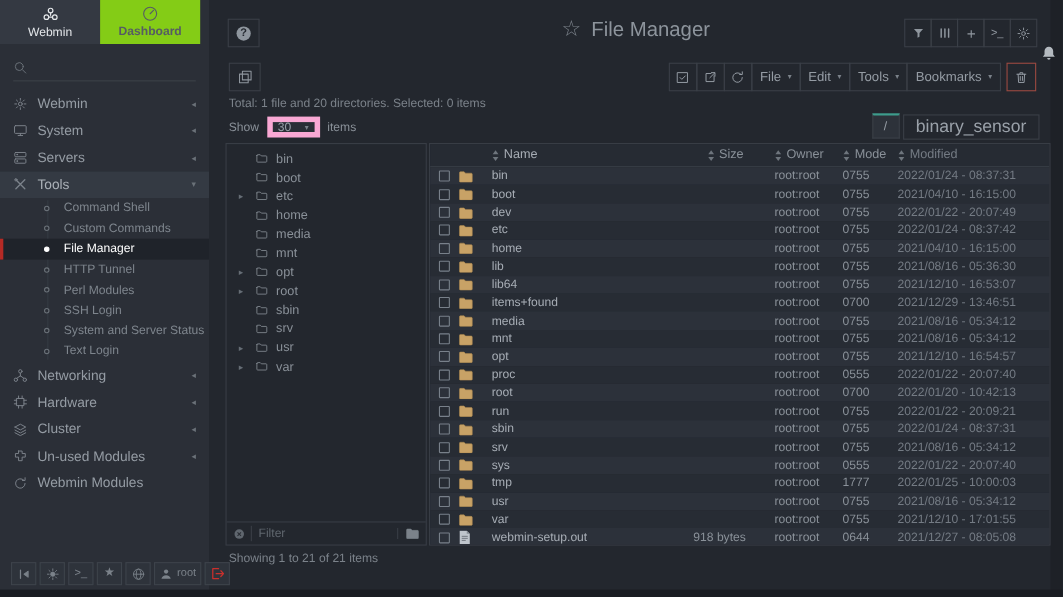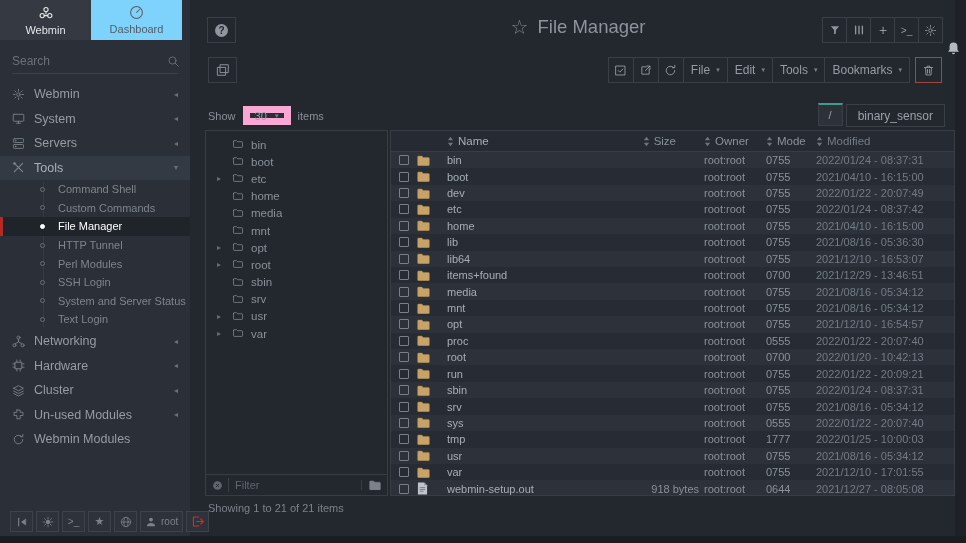--- a/index.html
+++ b/index.html
@@ -8,21 +8,21 @@
     position:relative; background:#23272e; overflow:hidden;
     font-family:"Liberation Sans", sans-serif; color:#9aa1a9;
   }
   svg { display:block; }
 
   
   .sidebar { position:absolute; left:0; top:0; width:190px; height:543px; background:#2b2f37; z-index:3; }
   .tabs { display:flex; height:40px; }
   .tab { width:91px; display:flex; flex-direction:column; align-items:center; justify-content:center; gap:3px; font-size:11px; cursor:pointer; }
   .tab.active { background:#343942; color:#e3e6e9; }
-  .tab.inactive { background:#7dd3fc; color:#565c64; }
+  .tab.inactive { background:#84cc16; color:#565c64;font-weight:bold; }
   .search-wrap { margin:9px 12px 4px; border-bottom:1px solid #3c4148; display:flex; height:25px; align-items:center; }
   .search-input { flex:1; background:transparent; border:none; outline:none; color:#9aa1a9; font-size:12px; font-family:inherit; }
   .search-input::placeholder { color:#6a7178; }
   .search-icon { color:#6a7178; }
 
   .menu { margin-top:8px; }
   .menu-cat { height:24.5px; display:flex; align-items:center; padding:0 12px; font-size:12.5px; color:#959ca4; cursor:pointer; }
   .menu-cat.expanded { background:#343a43; color:#aab0b7; }
   .menu-cat .mi { width:22px; color:#7b828a; display:flex; align-items:center; }
   .menu-cat .lbl { flex:1; }
@@ -57,26 +57,26 @@
   .copy-btn { position:absolute; left:18px; top:57px; width:29px; height:26px; }
   .toolbar { position:absolute; top:57px; right:24px; display:flex; align-items:center; }
   .tb-btn { height:26px; border:1px solid #3a3f47; margin-left:-1px; display:flex; align-items:center; justify-content:center; color:#959ca4; font-size:12px; padding:0 7px; gap:6px; cursor:pointer; }
   .tb-btn .carr { font-size:7px; color:#7b828a; }
   .tb-icon { padding:0; width:26px; }
   .tb-trash { margin-left:5px; border:1px solid #9c4a41; width:27px; padding:0; }
 
   .summary { position:absolute; left:18px; top:88px; font-size:11px; color:#7b828a; }
 
   .showrow { position:absolute; left:18px; top:106px; display:flex; align-items:center; font-size:11px; color:#8a9199; gap:7px; }
-  .pagesize { width:48px; height:19px; border:7px solid #f9a8d4; background:#2a2e36; display:flex; align-items:center; justify-content:space-between; padding:0 5px; font-size:11px; color:#9aa1a9; cursor:pointer; }
+  .pagesize { width:48px; height:19px; border:5px solid #f9a8d4; background:#2a2e36; display:flex; align-items:center; justify-content:space-between; padding:0 5px; font-size:11px; color:#9aa1a9; cursor:pointer; }
   .pagesize .carr { font-size:7px; color:#7b828a; }
 
   .breadcrumb { position:absolute; top:103px; right:21px; display:flex; }
   .bc-root { width:25px; height:23px; border:1px solid #3a3f47; border-top:2px solid #3d9c8c; background:#2d323a; display:flex; align-items:center; justify-content:center; font-size:11px; color:#9aa1a9; cursor:pointer; }
-  .bc-item { height:23px; border:1px solid #3a3f47; margin-left:3px; display:flex; align-items:center; padding:0 11px; font-size:12px; color:#9aa1a9; cursor:pointer; margin-top:1px; }
+  .bc-item { height:23px; border:1px solid #3a3f47; margin-left:3px; display:flex; align-items:center; padding:0 11px; font-size:16px; color:#9aa1a9; cursor:pointer; margin-top:1px; }
 
   
   .tree-panel { position:absolute; left:15px; top:130px; width:183px; height:366px; border:1px solid #383d45; display:flex; flex-direction:column; }
   .tree-items { flex:1; padding-top:5px; overflow:hidden; }
   .tree-row { height:17.2px; display:flex; align-items:center; font-size:11.5px; color:#8a9199; padding-left:11px; cursor:pointer; }
   .tree-arrow { width:15px; color:#666d75; font-size:8px; flex:none; }
   .tree-folder { width:19px; color:#868d95; flex:none; }
   .tree-filter { height:21px; border-top:1px solid #383d45; display:flex; align-items:center; padding:0 6px; gap:5px; }
   .tf-input { flex:1; background:transparent; border:none; outline:none; color:#8a9199; font-size:11px; font-family:inherit; min-width:0; border-left:1px solid #3a3f46; padding-left:6px; height:14px; }
   .tf-input::placeholder { color:#5f666e; }
@@ -87,21 +87,21 @@
   .t-header { height:21px; flex:none; background:#262b33; display:flex; align-items:center; font-size:11.5px; color:#959ca4; border-bottom:1px solid #383d45; }
   .t-header .hcell { display:flex; align-items:center; gap:4px; cursor:pointer; }
   .t-body { flex:1; }
   .t-row { height:16.43px; display:flex; align-items:center; font-size:11px; }
   .t-row:nth-child(odd) { background:#2c313a; }
   .t-row:nth-child(even) { background:#272c34; }
   .c-check { width:26px; display:flex; justify-content:center; flex:none; }
   .checkbox { width:10px; height:10px; border:1px solid #78808a; border-radius:1px; cursor:pointer; }
   .c-icon { width:30px; flex:none; display:flex; }
   .c-name { flex:1; color:#a7adb5; }
-  .c-size { width:108px; flex:none; text-align:right; padding-right:5px; color:#8a9199; justify-content:flex-end; }
+  .c-size { width:108px; flex:none; text-align:right; padding-right:26px; color:#8a9199; justify-content:flex-end; }
   .c-owner { width:62px; flex:none; color:#8a9199; }
   .c-mode { width:50px; flex:none; color:#8a9199; }
   .c-modified { width:138px; flex:none; color:#747b84; }
   .t-header .c-size { display:flex; padding-right:28px; }
 
   .status { position:absolute; left:18px; top:502px; font-size:11px; color:#7b828a; }
 </style>
 </head>
 <body>
 
@@ -122,21 +122,20 @@
         <span>
           <svg width="15" height="15" viewBox="0 0 16 16" fill="none" stroke="currentColor" stroke-width="1.1" stroke-linecap="round" stroke-linejoin="round">
             <circle cx="8" cy="8" r="6.3"></circle>
             <path d="M8 8l3.2-3.2"></path>
           </svg>
         </span>
                  <span>Dashboard</span>
       </div>
     </div>
   <div class="search-wrap">
-    <input class="search-input" placeholder="Search" style="">
     <span class="search-icon">
         <svg width="13" height="13" viewBox="0 0 16 16" fill="none" stroke="currentColor" stroke-width="1.1" stroke-linecap="round" stroke-linejoin="round">
           <circle cx="6.8" cy="6.8" r="4.4"></circle>
           <path d="M10.2 10.2L14 14"></path>
         </svg>
       </span>
   </div>
   <nav class="menu">
       <div class="menu-cat">
         <span class="mi">
@@ -415,20 +414,21 @@
       </div>
       <div class="tb-btn tb-trash">
         <span>
           <svg width="13" height="13" viewBox="0 0 16 16" fill="none" stroke="currentColor" stroke-width="1.1" stroke-linecap="round" stroke-linejoin="round">
             <path d="M3 4.3h10M6.4 4.3V2.6h3.2v1.7M4.4 4.3l.5 9.2h6.2l.5-9.2M6.8 6.8v4.4M9.2 6.8v4.4"></path>
           </svg>
         </span>
       </div>
     </div>
 
+  <div class="summary">Total: 1 file and 20 directories. Selected: 0 items</div>
 
   <div class="showrow">
     <span>Show</span>
     <span class="pagesize">
       <span>30</span>
       <span class="carr">▾</span>
     </span>
     <span>items</span>
   </div>
 

